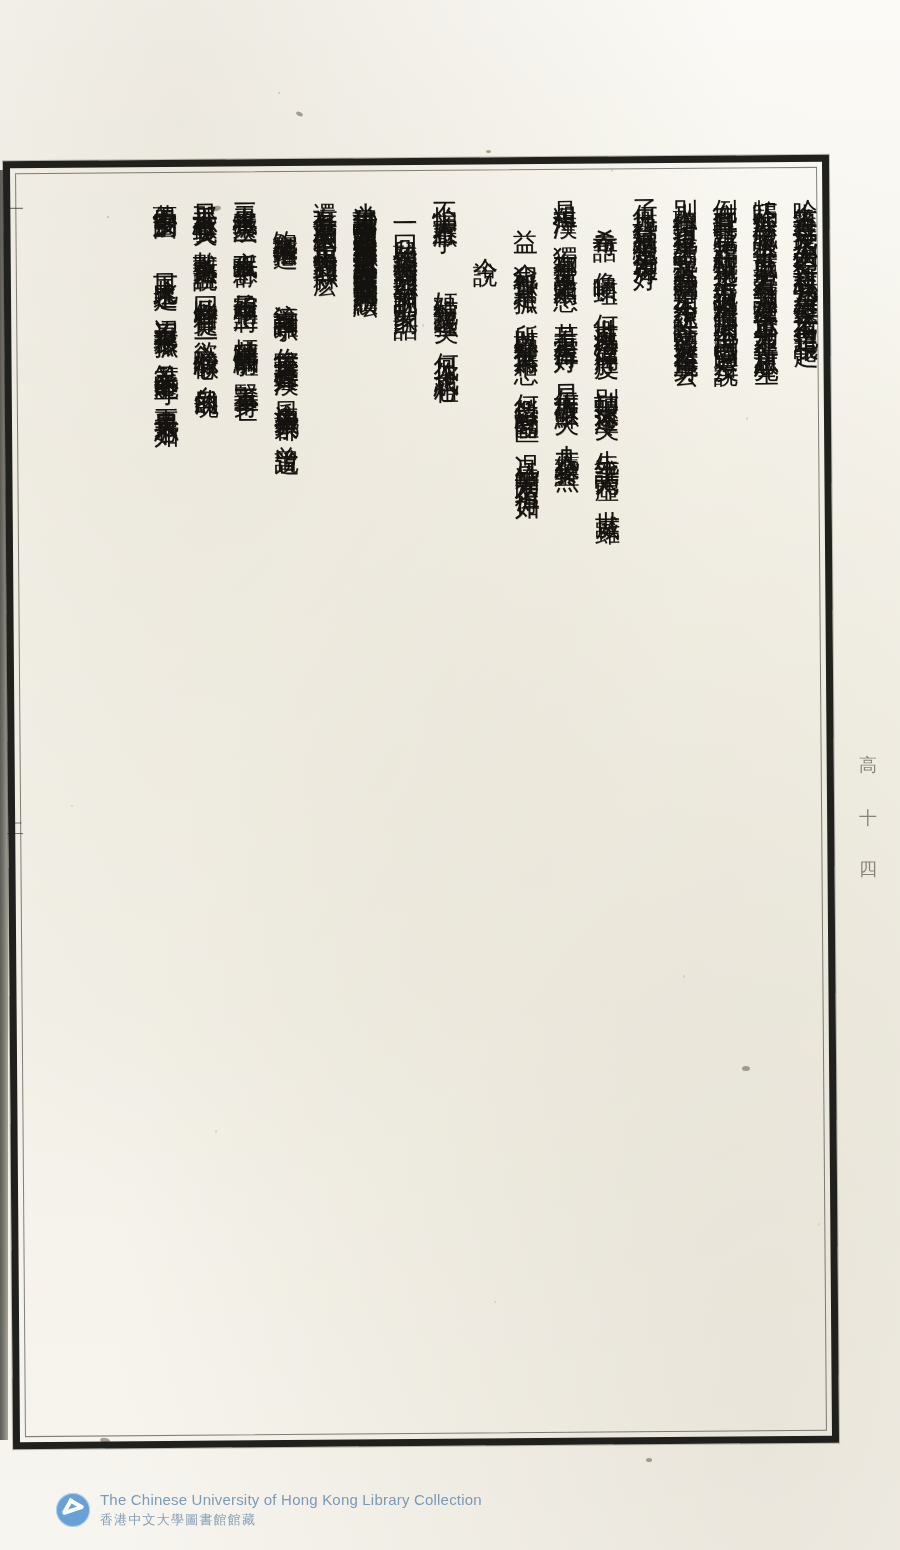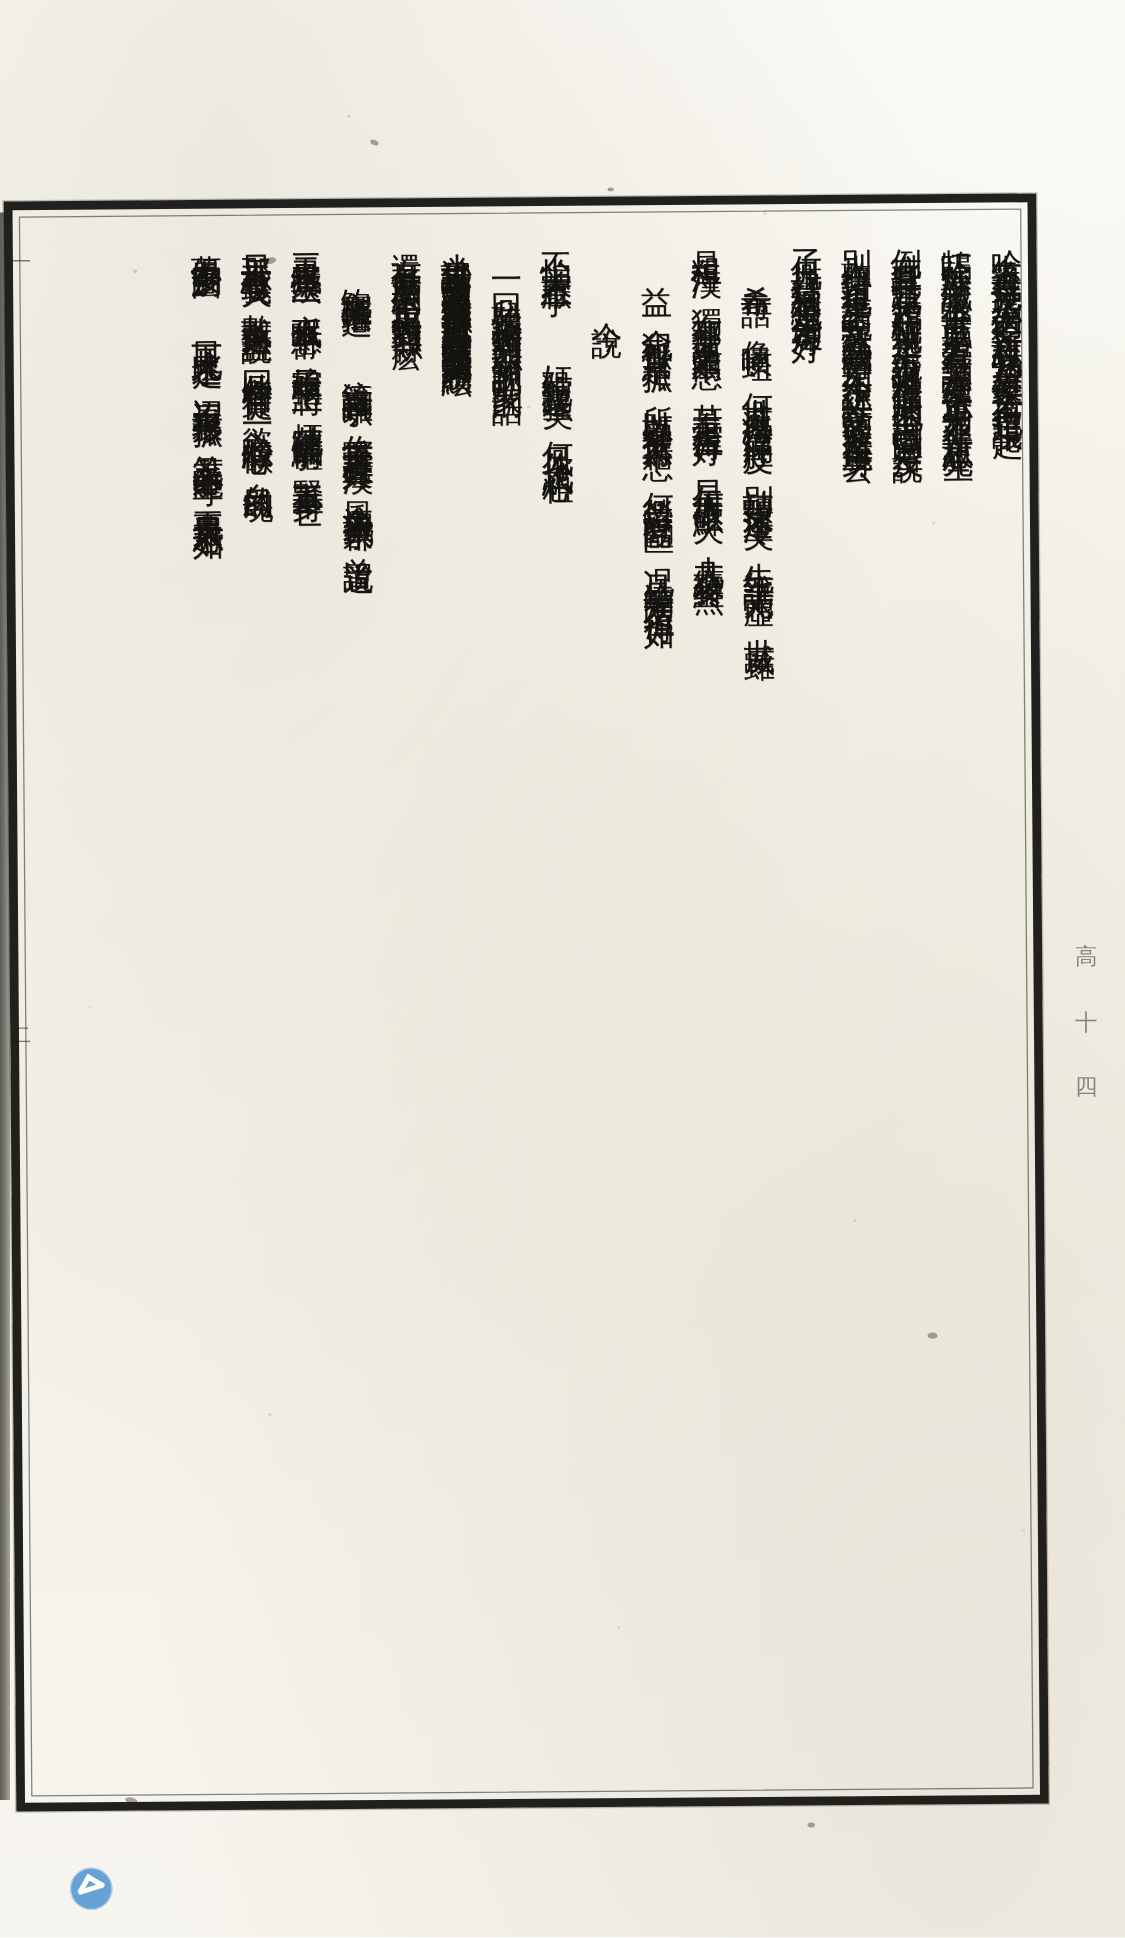--- a/index.html
+++ b/index.html
@@ -235,14 +235,18 @@
     <div class="col indent-1 tight">鮑文擺手搖頭道　　這等言詞難哄予　你雖是天下英雄真好漢　風流名望振京都　曾說道</div>
     <div class="col tight">三天忍餓真平淡　一夜孤眠意不舒　娘子軍中稱上將　煙花陣裏慣前驅　賢妻不幸身亡</div>
     <div class="col tight">早那肯甘心做義夫　數載之前人盡說　同牀伴宿有賢徒　慾心一樣隨心欲　自然的魂</div>
     <div class="col tight">夢俱安少別圖　　目下此人逃走了　迢迢長夜影形孤　笑君未必能堅守　再要尋人恐不如</div>
   </div>
 
   <div id="edge-col-right">高　十　四</div>
 
   <div id="watermark">
     <div id="wm-logo"></div>
+    <div id="wm-text">
+      <div id="wm-en">The Chinese University of Hong Kong Library Collection</div>
+      <div id="wm-zh">香港中文大學圖書館館藏</div>
+    </div>
   </div>
 </div>
 
 </body></html>

